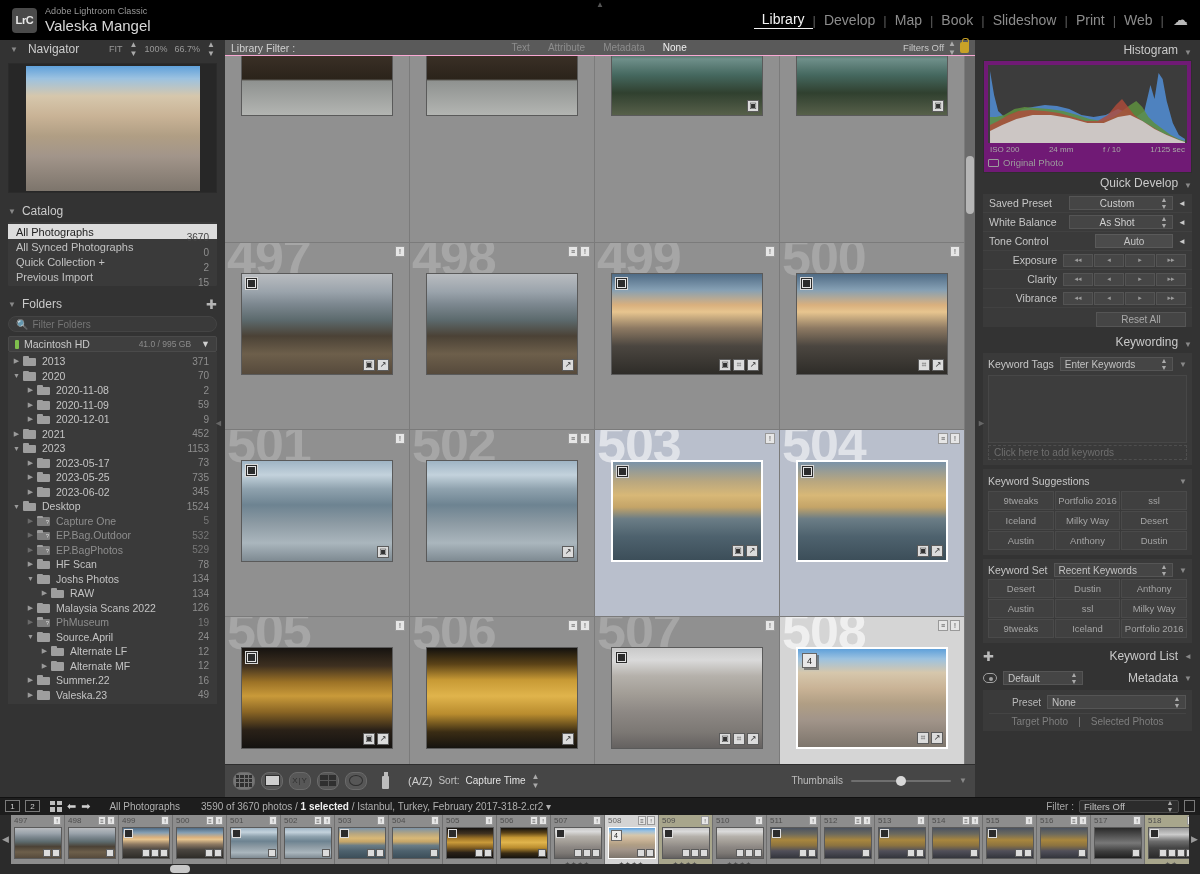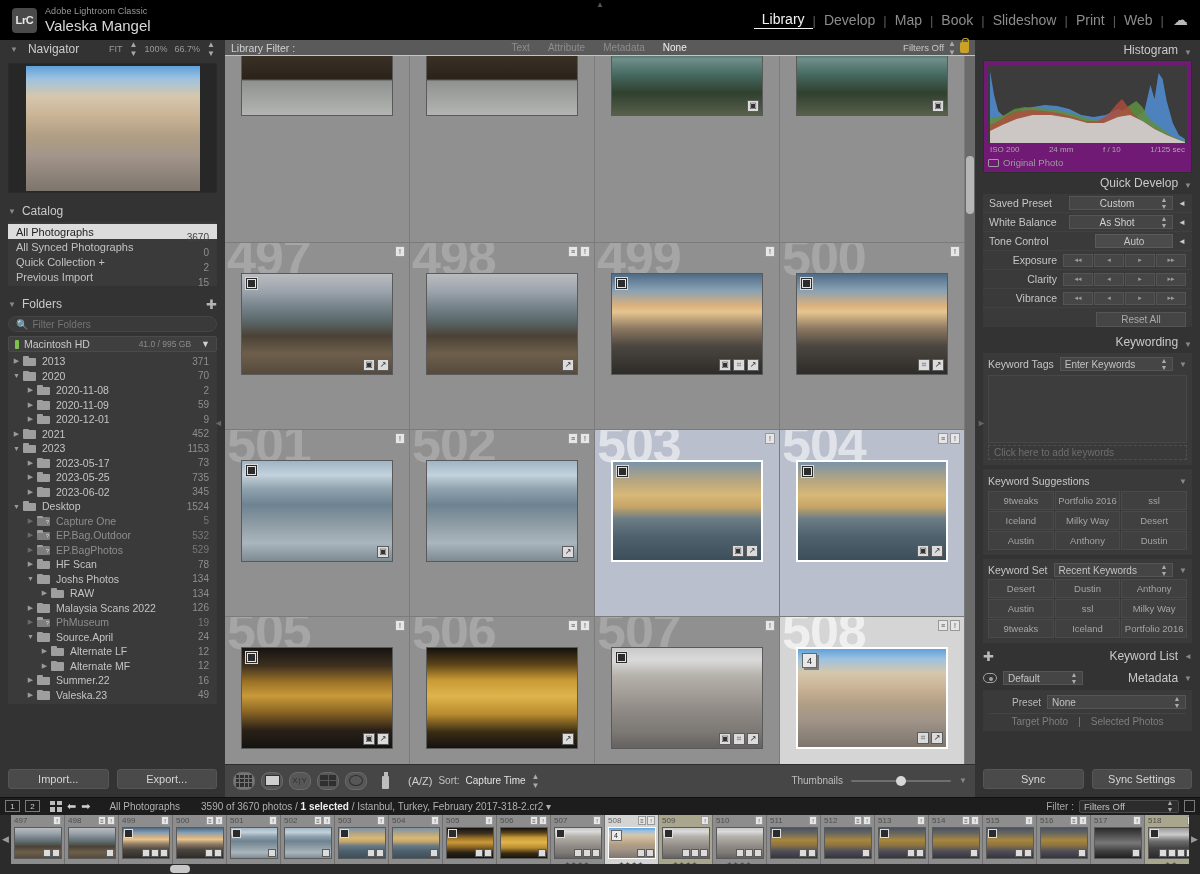--- a/index.html
+++ b/index.html
@@ -525,24 +525,20 @@
                 <span class="disc">▶</span>
                 <span class="fold-ico"></span>
                 <span>Valeska.23</span>
                 <span class="fcnt">49</span>
               </div>
             </div>
         </div>
 
       </div>
 
-      <div class="lp-footer">
-        <div class="btn-flat">Import...</div>
-        <div class="btn-flat">Export...</div>
-      </div>
       <div class="lp-grip">◄</div>
     </div>
 
     <div class="center">
 
       <div class="libfilter">
         <span class="lf-label">Library Filter :</span>
         <span class="lf-tabs">
           <span class="lf-tab">Text</span>
           <span class="lf-tab">Attribute</span>
@@ -990,24 +986,20 @@
               <span class="stepper">▲<br>▼</span>
             </span>
           </div>
           <div class="meta-tabs">
             <span>Target Photo</span>
             <span>|</span>
             <span>Selected Photos</span>
           </div>
         </div>
 
-      </div>
-      <div class="rp-footer">
-        <div class="btn-flat">Sync</div>
-        <div class="btn-flat">Sync Settings</div>
       </div>
       <div class="rp-grip">►</div>
     </div>
   </div>
 
   <div class="fs-bar">
     <span class="fs-sq">1</span>
     <span class="fs-sq">2</span>
     <span class="fs-gridico">
         <i></i>

